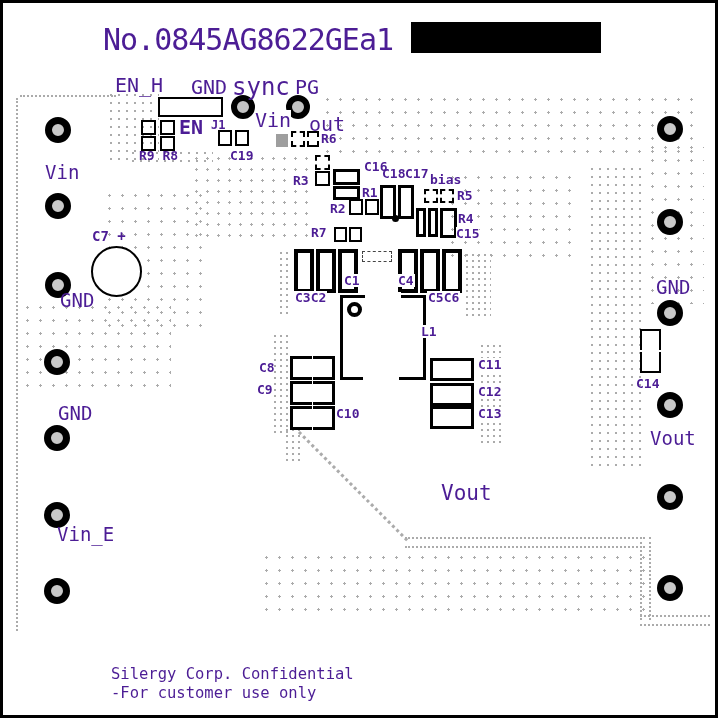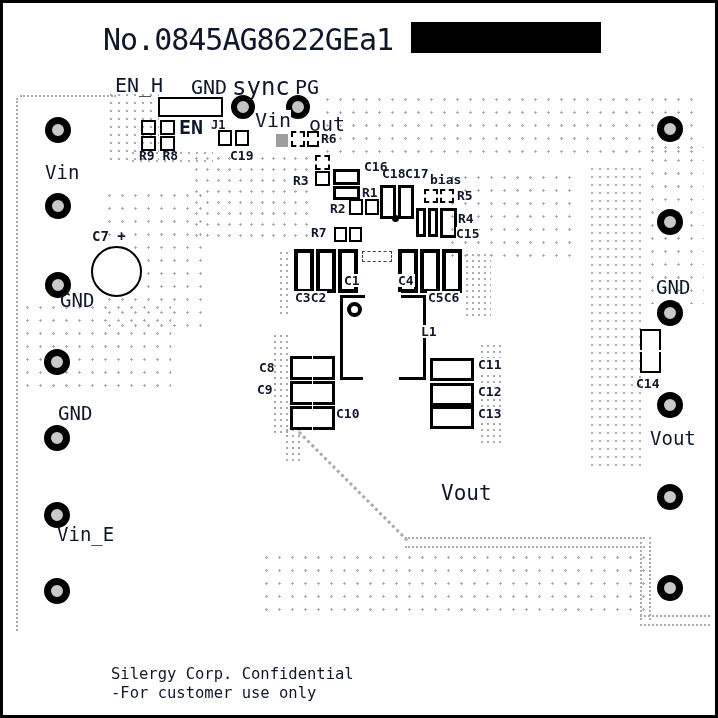--- a/index.html
+++ b/index.html
@@ -1,21 +1,21 @@
 <!DOCTYPE html>
 <html><head>
 <meta charset="utf-8">
 <style>
   html,body{margin:0;padding:0;background:#fff;}
   #board{
     position:relative;width:712px;height:712px;margin:0;
     border:3px solid #000;background:#fff;overflow:hidden;
     font-family:"DejaVu Sans Mono",monospace;color:#111;
   }
-  .t{position:absolute;white-space:nowrap;line-height:1;color:#0f172a;}
+  .t{position:absolute;white-space:nowrap;line-height:1;color:#4c1d95;}
   .ref{font-weight:bold;font-size:13px;}
   .net{font-size:19px;}
   .onwhite{background:#fff;padding:0 1px;}
   .pad{position:absolute;border:2px solid #000;box-sizing:border-box;background:transparent;}
   .pad3{position:absolute;border:3px solid #000;box-sizing:border-box;}
   .dash{border-style:dashed;}
   .hole{position:absolute;width:26px;height:26px;border:7px solid #000;border-radius:50%;
         background:#c9c9c9;box-sizing:border-box;z-index:3;}
   .hole.small{width:24px;height:24px;border-width:6px;background:#c4c4c4;}
   .capbig{position:absolute;width:20px;height:44px;border:4px solid #000;box-sizing:border-box;}

